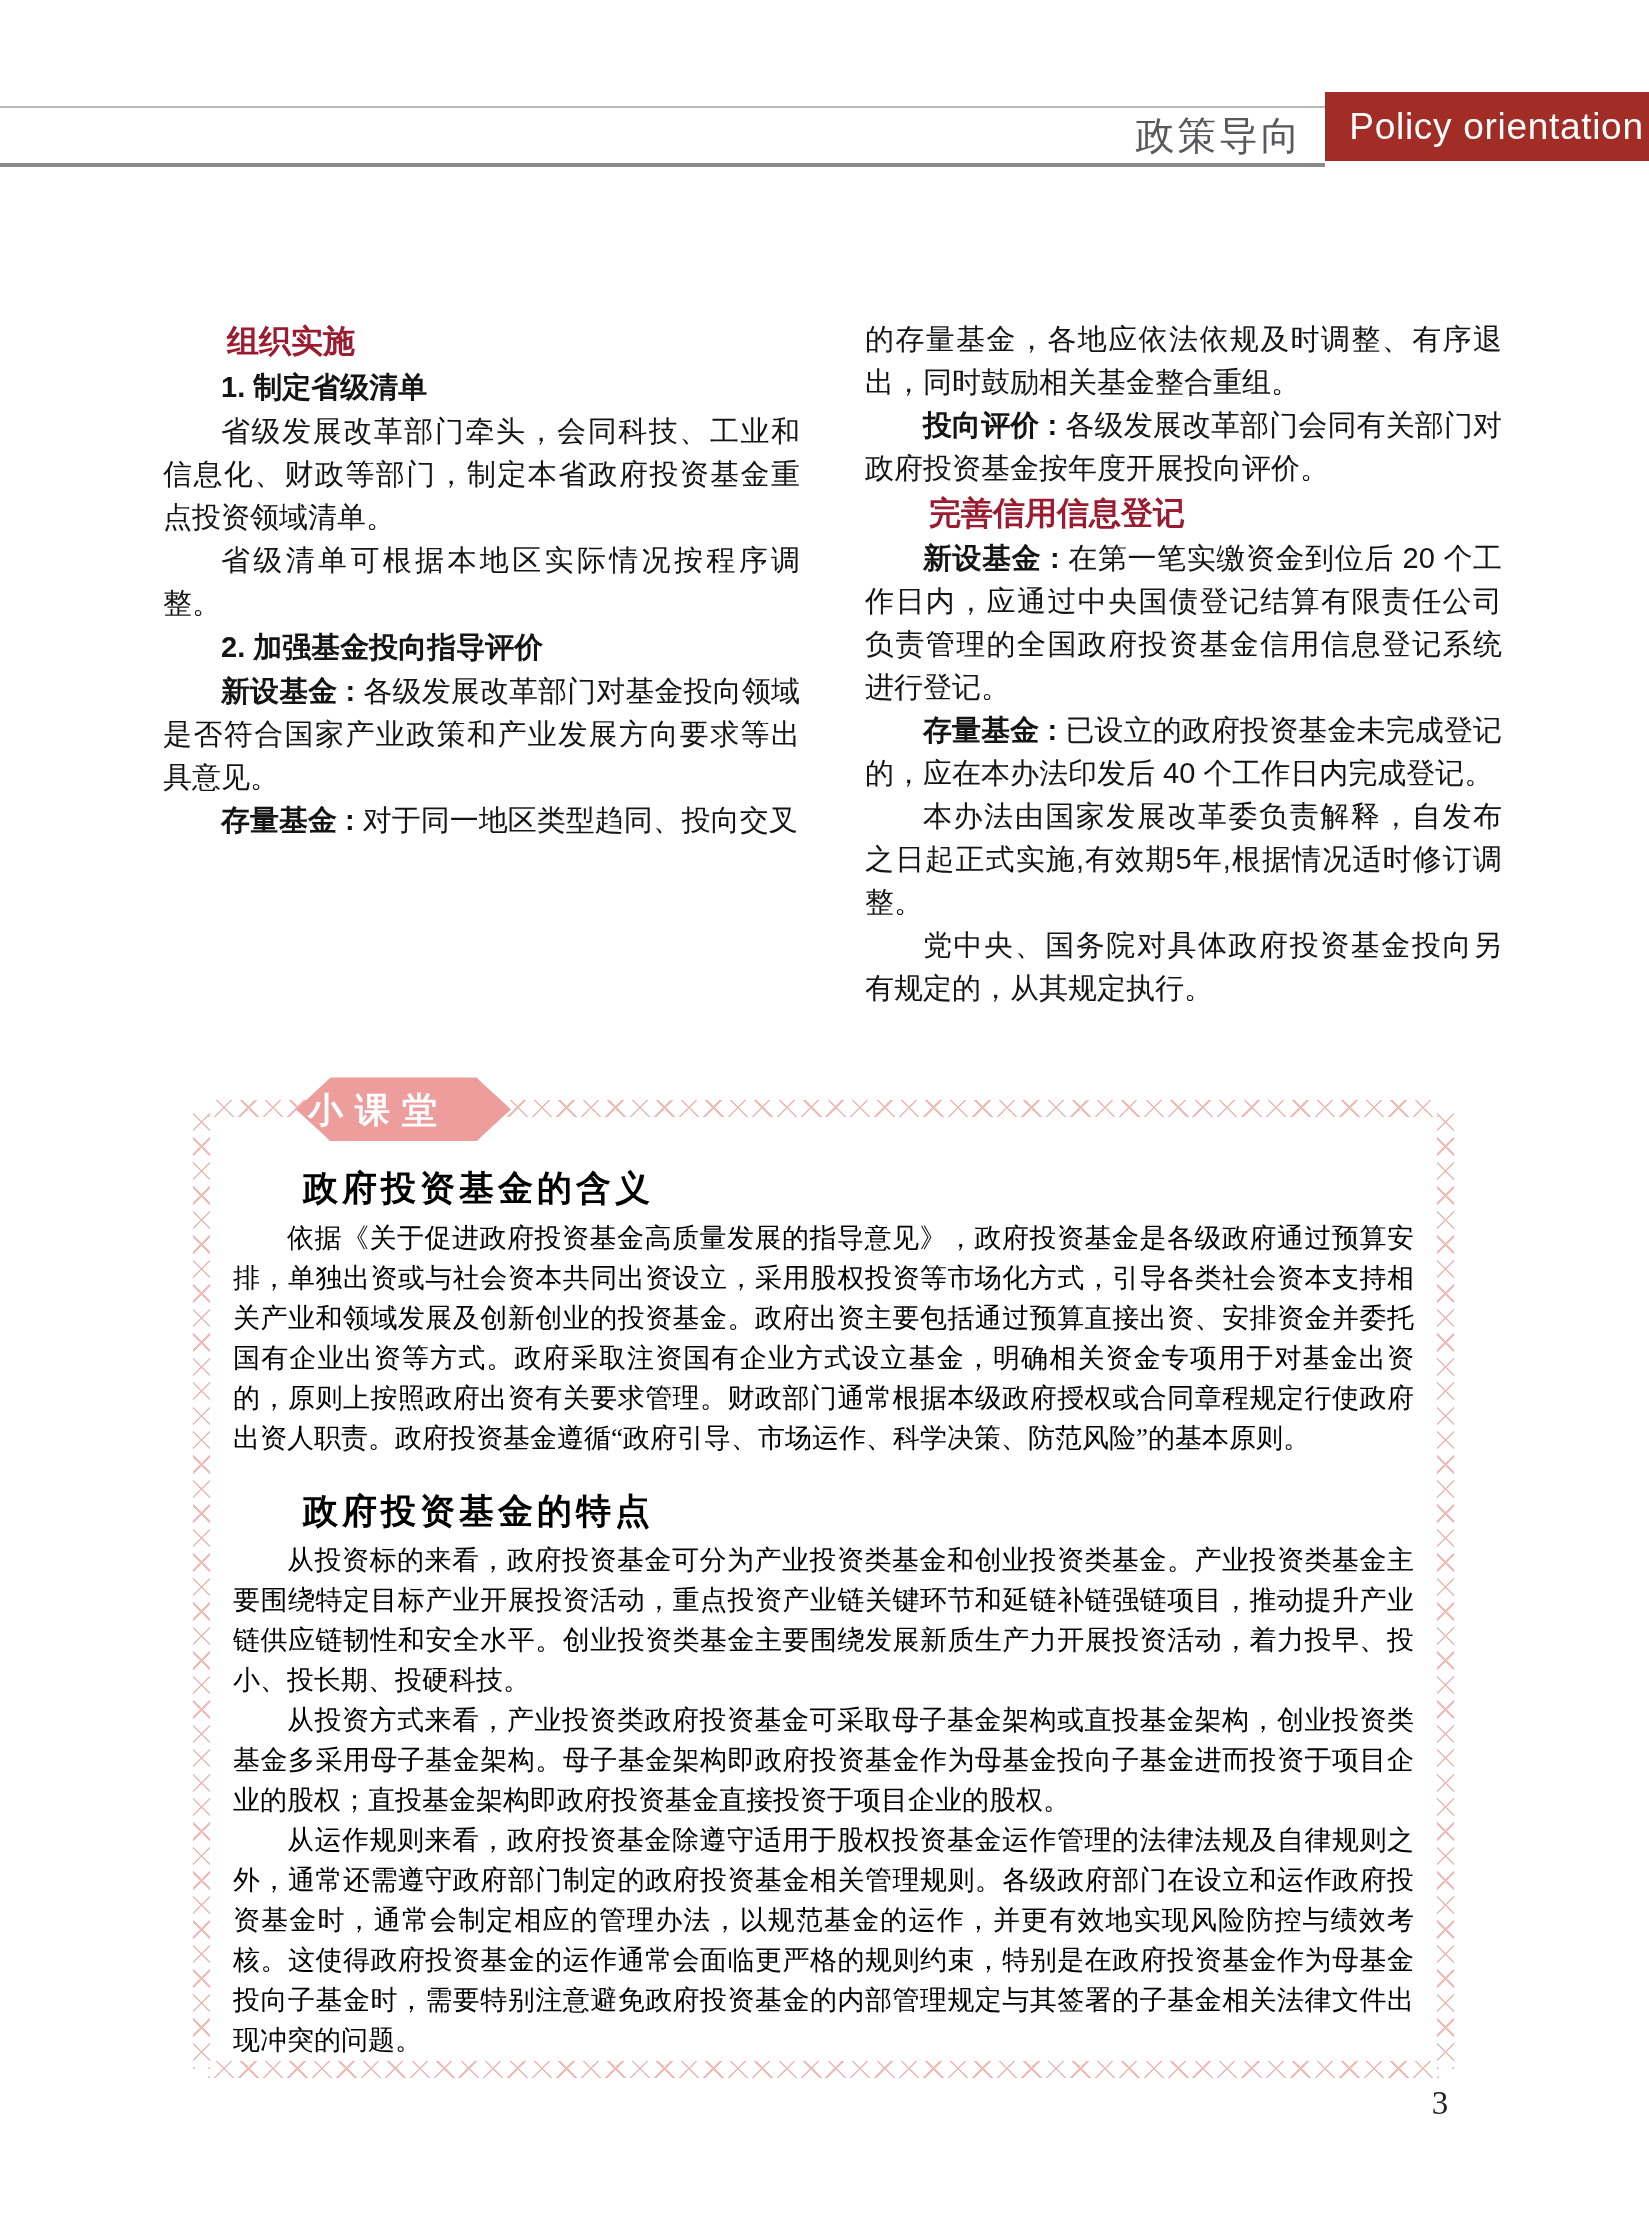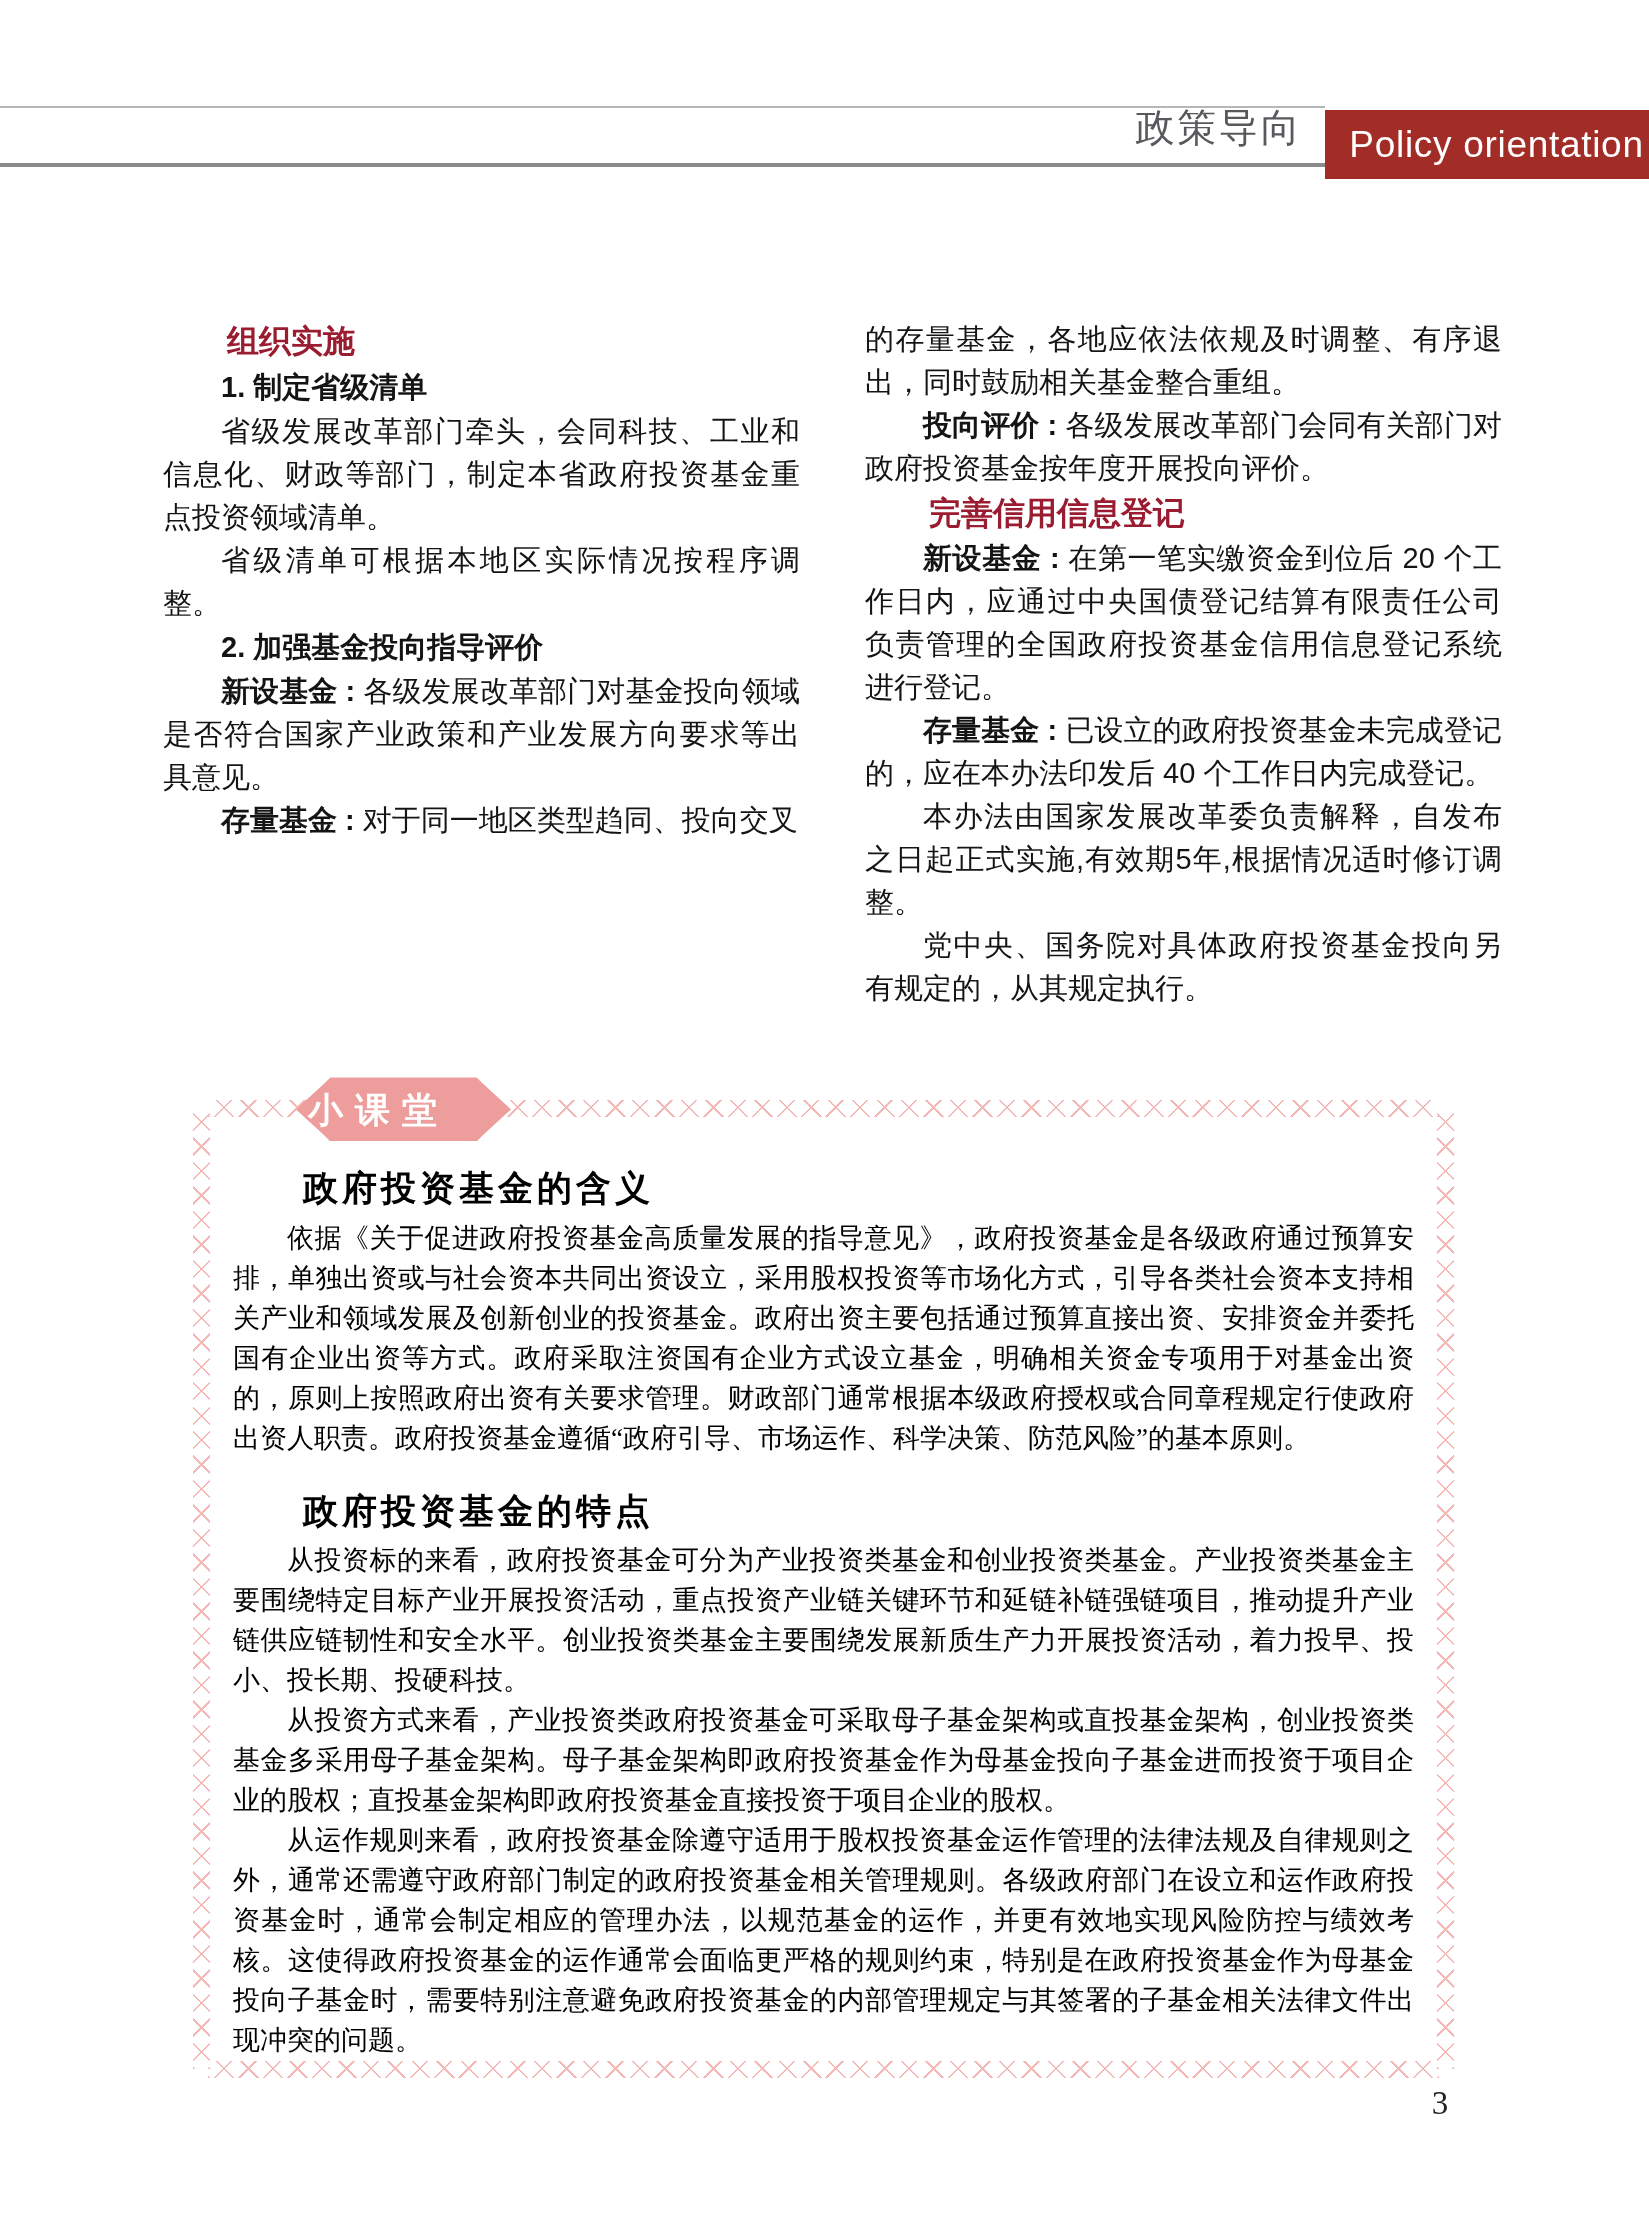--- a/index.html
+++ b/index.html
@@ -21,28 +21,28 @@
     overflow:hidden;
     font-family:"Liberation Sans","DejaVu Sans",sans-serif;
     color:var(--ink);
   }
 
   
   .header-band{
     position:absolute;left:0;top:106px;width:1325px;height:61px;
     border-top:2px solid var(--header_rule_top);
     border-bottom:4px solid var(--header_rule_bottom);
-    display:flex;justify-content:flex-end;padding-left:24px;
+    display:flex;align-items:center;justify-content:flex-end;padding-left:24px;
   }
   .header-zh{
     font-size:39px;color:var(--header_text_gray);
     letter-spacing:2.7px;padding-right:22.6px;line-height:1;
   }
   .header-en-box{
-    position:absolute;left:1325px;top:110px;width:325px;height:69px;
+    position:absolute;left:1325px;top:92px;width:325px;height:69px;
     background:var(--red_box);
     display:flex;align-items:center;justify-content:center;padding-left:18px;
   }
   .header-en{
     color:#ffffff;font-size:37px;line-height:1;letter-spacing:0.7px;
   }
 
   
   .col{
     position:absolute;top:318px;width:637px;

